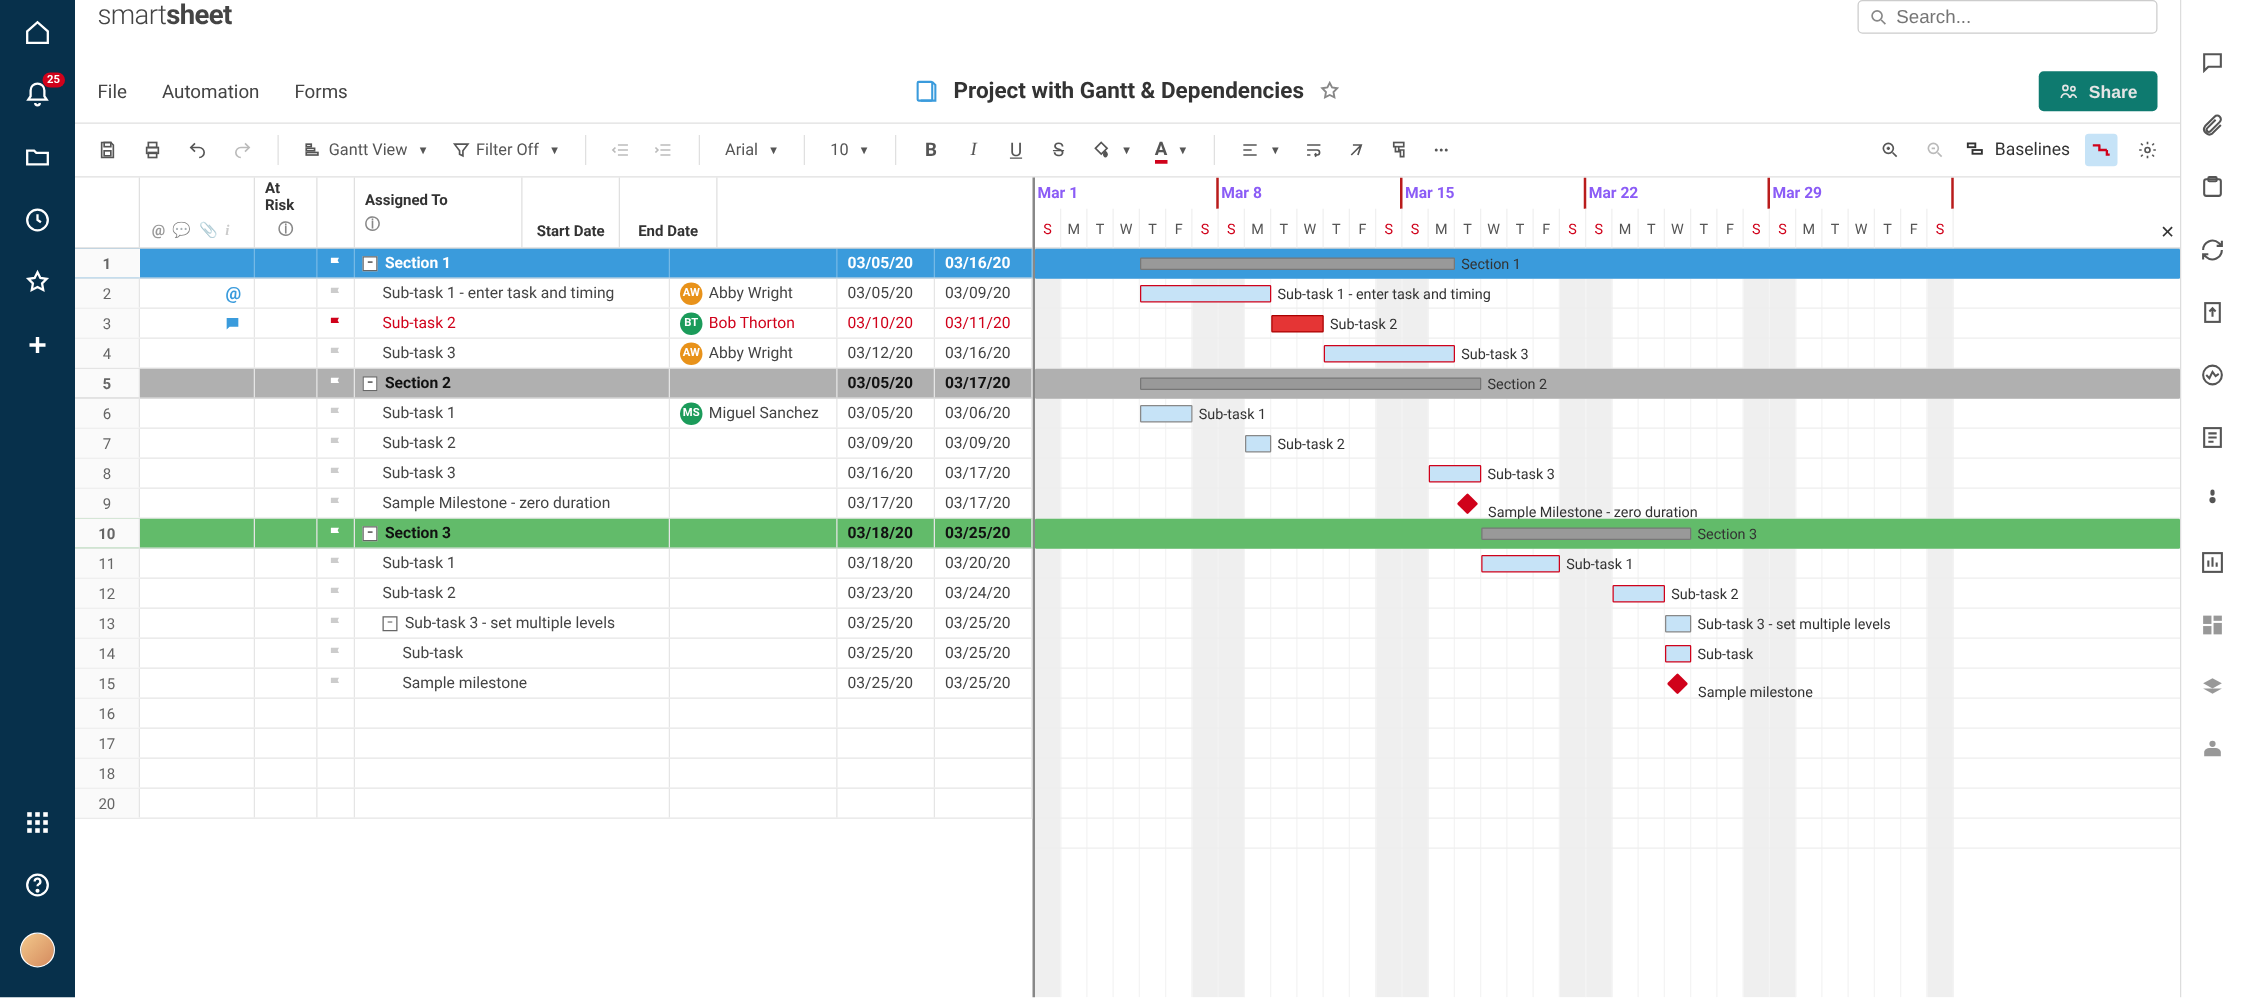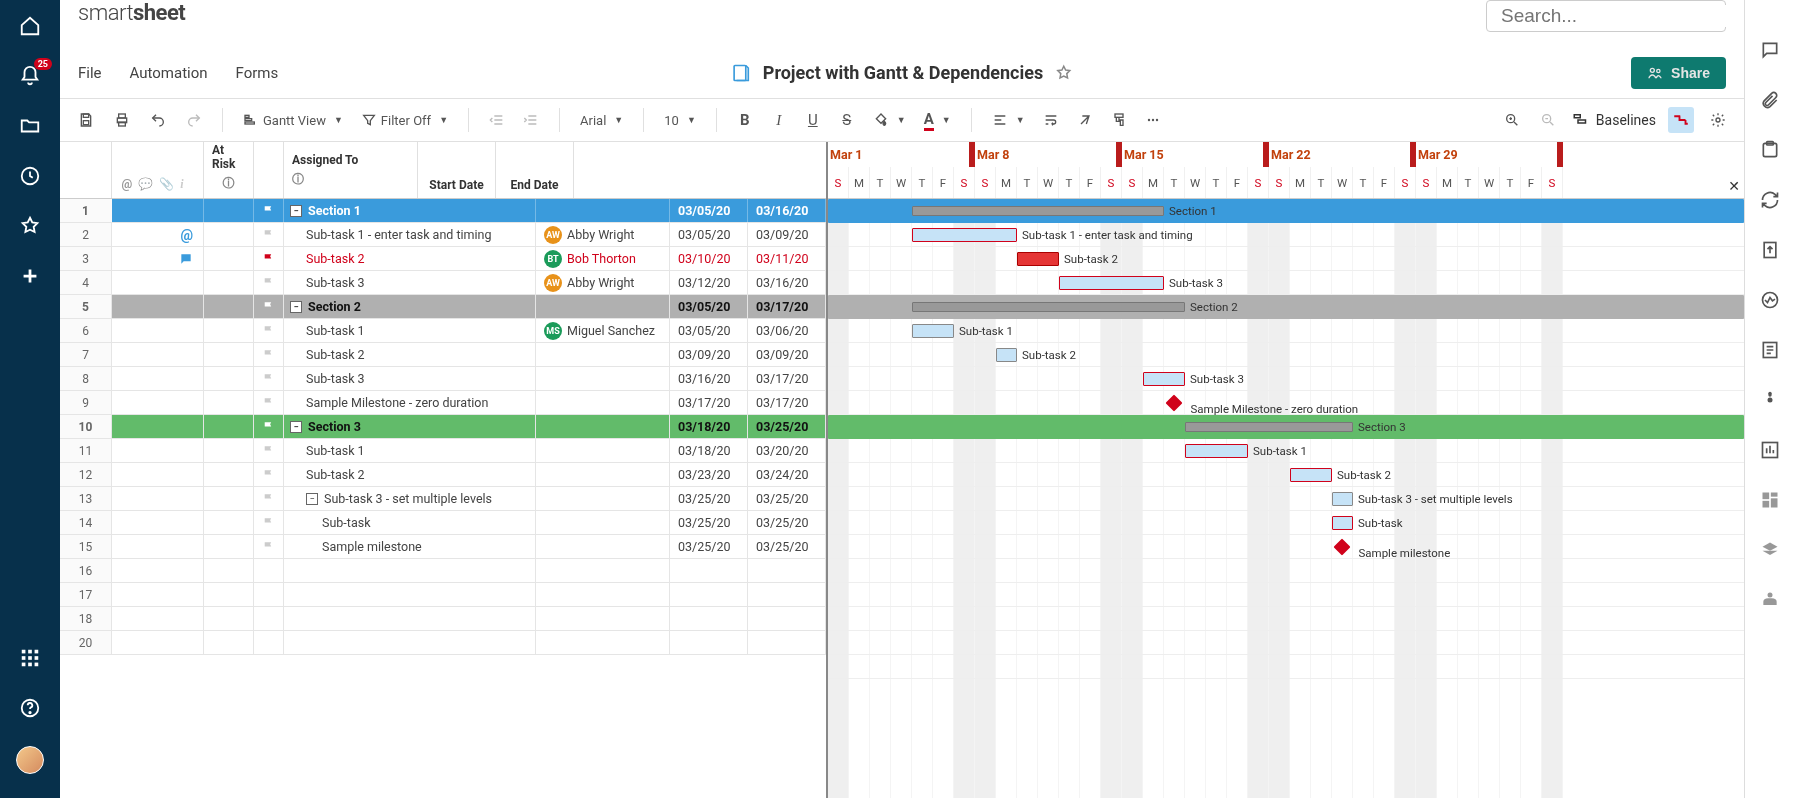--- a/index.html
+++ b/index.html
@@ -13,21 +13,21 @@
 .badge { position:absolute; top:-6px; right:-10px; background:#d0021b; color:#fff; border-radius: 8px; font-size: 9px; padding: 1px 4px; font-weight:bold; }
 .avatar-small { width:28px; height:28px; border-radius:50%; background: linear-gradient(135deg,#f3c88b,#d48a5e); border: 1px solid #fff; }
 .right-rail { width: 50px; border-left: 1px solid #ddd; display:flex; flex-direction:column; align-items:center; padding-top: 40px; gap: 30px; }
 .right-rail .ricon { width:20px; height:20px; color:#555; cursor:pointer; display:flex; align-items:center; justify-content:center; }
 .main { flex:1; display:flex; flex-direction:column; min-width:0; }
 .topbar { display:flex; align-items:flex-start; height: 48px; padding: 0 18px; }
 .logo { font-size: 22px; font-weight: 300; color:#444; letter-spacing: -0.5px; }
 .logo b { font-weight: 700; }
 .search { margin-left:auto; display:flex; align-items:center; border:1px solid #ccc; border-radius:4px; padding: 4px 8px; width: 240px; color:#888; }
 .search svg { width:16px; height:16px; margin-right:6px; }
-.search input { border:none; outline:none; font-size:19px; flex:1; }
+.search input { border:none; outline:none; font-size:15px; flex:1; }
 .titlebar { display:flex; align-items:center; height: 50px; padding: 0 18px; border-bottom: 1px solid transparent; }
 .menu { display:flex; gap: 28px; font-size: 15px; color:#444; }
 .menu span { cursor:pointer; }
 .title-center { position:absolute; left:50%; transform:translateX(-50%); display:flex; align-items:center; gap:12px; font-size:18px; font-weight:700; color:#333; }
 .sheet-icon { width:20px; height:20px; }
 .star-icon { width:18px; height:18px; color:#888; cursor:pointer; }
 .share-btn { margin-left:auto; background:#0e7a6f; color:#e5e5e5; border:none; border-radius:4px; padding: 8px 16px; font-size:14px; font-weight:700; display:flex; align-items:center; gap:8px; cursor:pointer; }
 .toolbar { display:flex; align-items:center; height: 44px; padding: 0 14px; border-top:1px solid #e0e0e0; border-bottom:1px solid #e0e0e0; gap: 10px; }
 .tb-group { display:flex; align-items:center; gap: 12px; }
 .tb-sep { width:1px; height:24px; background:#e0e0e0; margin: 0 6px; }
@@ -58,21 +58,21 @@
 .row-section1 .gcell { border-right-color: rgba(255,255,255,0.3); }
 .row-section2 { background:#b0b0b0; color:#111; font-weight:700; }
 .row-section3 { background:#62bb6a; color:#111; font-weight:700; }
 .at-risk-red { color:#d0021b; }
 .collapse-toggle { width:12px; height:12px; border:1px solid #666; display:inline-flex; align-items:center; justify-content:center; font-size:9px; margin-right:6px; background:#fff; color:#333; }
 .assignee-pill { width:18px; height:18px; border-radius:50%; font-size:9px; font-weight:700; color:#fff; display:inline-flex; align-items:center; justify-content:center; margin-right:5px; }
 .flag-icon { width:14px; height:14px; }
 .gantt-pane { flex:1; display:flex; flex-direction:column; min-width:0; overflow:hidden; position:relative; }
 .gantt-header { display:flex; flex-direction:column; border-bottom:1px solid #ccc; position:relative; }
 .gantt-week-row, .gantt-day-row { display:flex; }
-.gantt-week { flex:0 0 147px; font-size:12.5px; font-weight:700; color:#c2410c; padding: 4px 2px; border-right:6px solid #b91c1c; height:25px; display:flex; align-items:center; }
+.gantt-week { flex:0 0 147px; font-size:12.5px; font-weight:700; color:#8b5cf6; padding: 4px 2px; border-right:2px solid #b91c1c; height:25px; display:flex; align-items:center; }
 .gantt-day { flex:0 0 21px; text-align:center; font-size:11.5px; color:#555; border-right:1px solid #f0f0f0; height:31px; display:flex; align-items:center; justify-content:center; }
 .gantt-day.weekend { color:#d0021b; }
 .gantt-close { position:absolute; right:4px; bottom: 4px; cursor:pointer; font-size:14px; color:#333; }
 .gantt-body { position:relative; flex:1; }
 .gantt-row { height:24px; border-bottom:1px solid #eee; position:relative; }
 .gantt-grid-col { position:absolute; top:0; bottom:0; width:21px; border-right:1px solid #f4f4f4; }
 .gantt-grid-col.weekend { background:#efefef; }
 .gbar { position:absolute; height:14px; top:5px; border-radius:1px; display:flex; align-items:center; }
 .gbar-label { position:absolute; left:100%; margin-left:6px; font-size:11.5px; color:#333; white-space:nowrap; }
 .s1-hdr { background:#3a9bdc; top:0; height:24px; }

